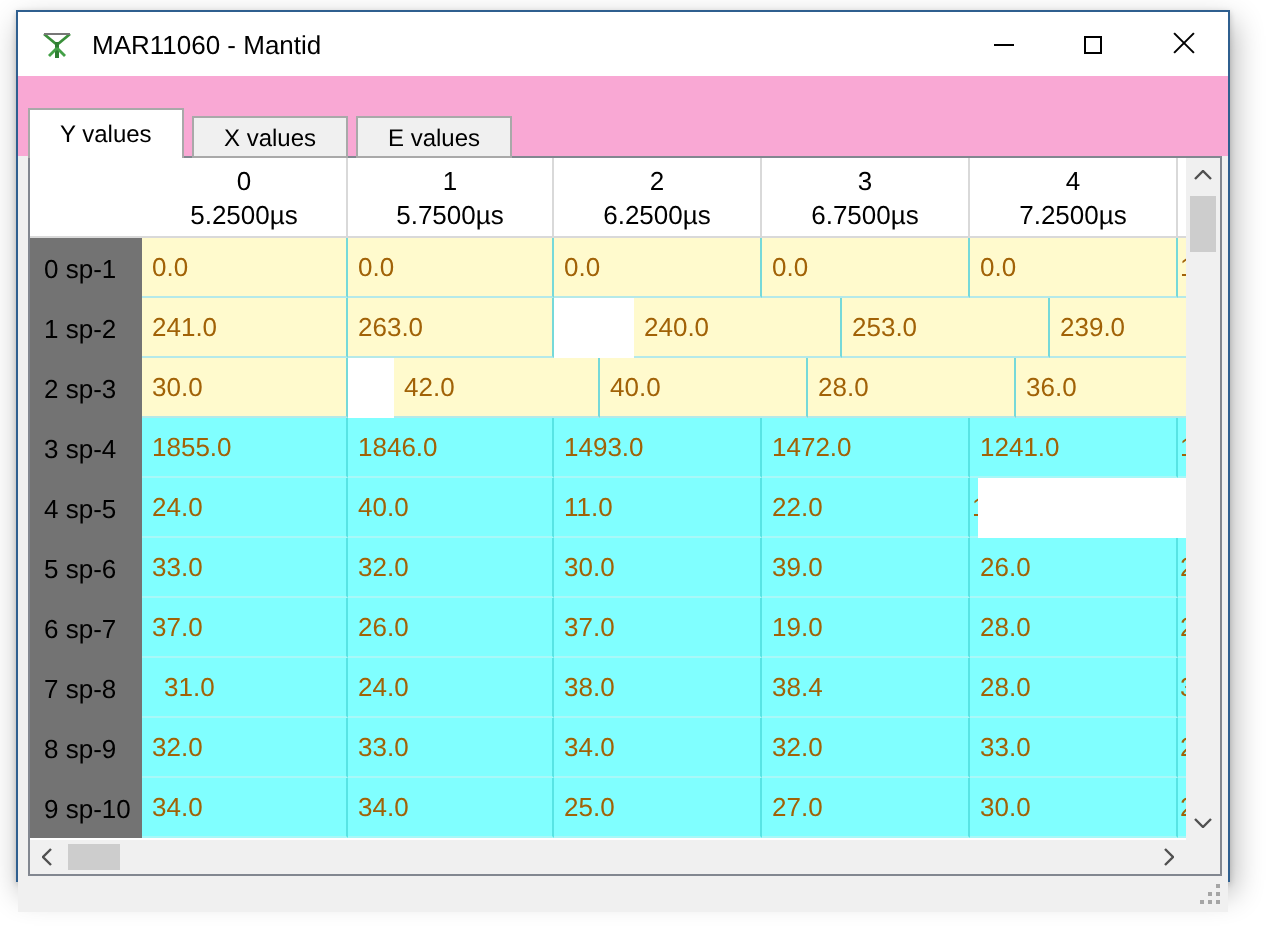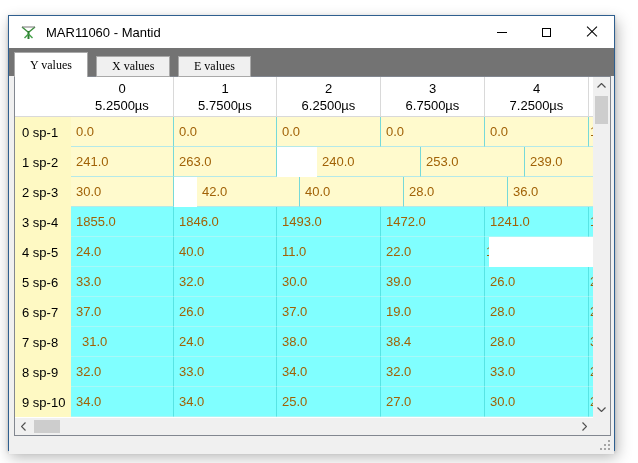--- a/index.html
+++ b/index.html
@@ -1,20 +1,20 @@
 <!DOCTYPE html>
 <html><head>
 <meta charset="utf-8">
 <style>
   * { box-sizing: border-box; margin: 0; padding: 0; }
   html,body { width: 638px; height: 463px; background: #fff; overflow: hidden;
               font-family: "Liberation Sans", "DejaVu Sans", sans-serif; }
 
   .window {
-    position: absolute; left: 8px; top: 15px; width: 607px; height: 436px;
+    position: absolute; left: 8px; top: 5px; width: 607px; height: 436px;
     background: #f0f0f0; border: 1px solid #2f5f8f;
     box-shadow: 2px 6px 14px rgba(0,0,0,0.30), 0 1px 3px rgba(0,0,0,0.18);
   }
 
   
   .titlebar { position: relative; height: 32px; background: #ffffff;
               display: flex; align-items: center; }
   .app-icon { width: 17px; height: 17px; margin-left: 11px; flex: 0 0 auto; }
   .title-text { margin-left: 9px; font-size: 13px; color: #000; }
   .winbtns { position: absolute; right: 0; top: 0; height: 32px; display: flex; }
@@ -23,21 +23,21 @@
   .glyph-min { width: 10px; height: 1px; background: #000; display: block; }
   .glyph-max { width: 9px; height: 9px; border: 1px solid #000; display: block; }
   .glyph-close { position: relative; width: 12px; height: 12px; display: block; }
   .glyph-close::before, .glyph-close::after {
     content: ""; position: absolute; left: -1px; top: 5px; width: 14px; height: 1px;
     background: #000; }
   .glyph-close::before { transform: rotate(45deg); }
   .glyph-close::after  { transform: rotate(-45deg); }
 
   
-  .tabbar { position: relative; height: 28px; background: #737373; z-index: 3; font-family: Liberation Serif, serif; }
+  .tabbar { position: relative; height: 40px; background: #f9a8d4; z-index: 3; }
   .tab { position: absolute; bottom: -1px; height: 21px; padding: 0 15px;
          font-size: 12px; color: #000; background: #f0f0f0;
          border: 1px solid #a9a9a9; display: flex; align-items: center; }
   .tab.active { height: 25px; background: #ffffff; border-bottom: none; z-index: 4; }
   .tab.t0 { left: 5px; }
   .tab.t1 { left: 87px; }
   .tab.t2 { left: 169px; }
 
   
   .pane { position: relative; margin-left: 5px; height: 360px; width: 597px;
@@ -45,21 +45,21 @@
 
   .tablewrap { position: absolute; left: 0; top: 0; width: 578px; height: 341px;
                overflow: hidden; }
   .thead { display: flex; height: 40px; background: #fff; }
   .hcell { border-right: 1px solid #d9d9d9; border-bottom: 1px solid #d9d9d9;
            display: flex; flex-direction: column; align-items: center;
            justify-content: center; font-size: 13px; line-height: 17px; color: #000;
            overflow: hidden; white-space: nowrap; }
   .hcell.corner-cell { border-right: none; }
   .trow { display: flex; height: 30px; }
-  .rowheader { width: 56px; flex: 0 0 56px; background: #fef9c3; font-size: 13px;
+  .rowheader { width: 56px; flex: 0 0 56px; background: #737373; font-size: 13px;
                color: #000; display: flex; align-items: center; padding-left: 7px;
                white-space: nowrap; }
   .cell { display: flex; align-items: center; padding-left: 5px; font-size: 13px;
           color: #a16207; white-space: nowrap; overflow: hidden; }
   .cell.mon { background: #fffacd; border-right: 1px solid #76d9d9;
               border-bottom: 1px solid #b5e9e9; }
   .cell.det { background: #80ffff; border-right: 1px solid #58e4e4;
               border-bottom: 1px solid #a8f8f8; }
   .cell.sliver { padding-left: 1px; border-right: none; }
 

